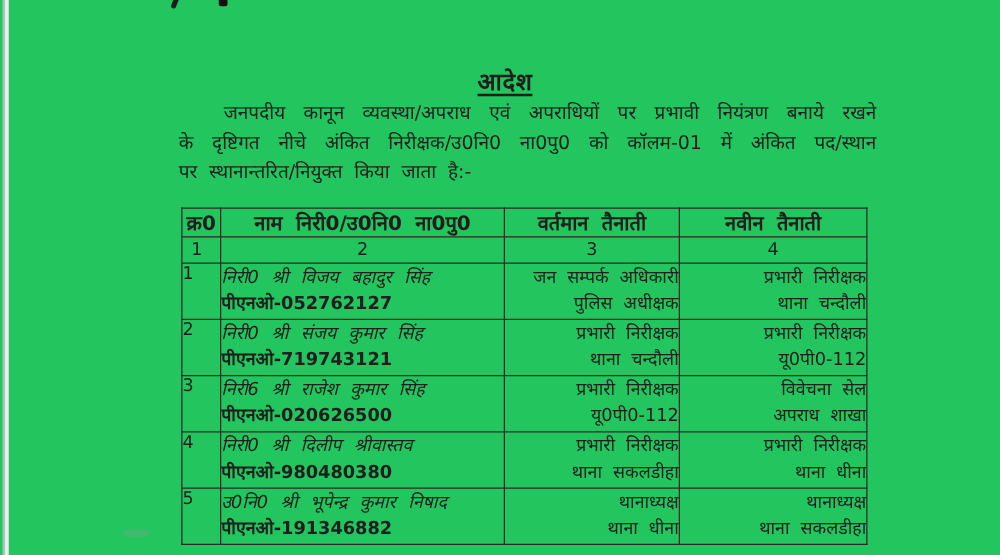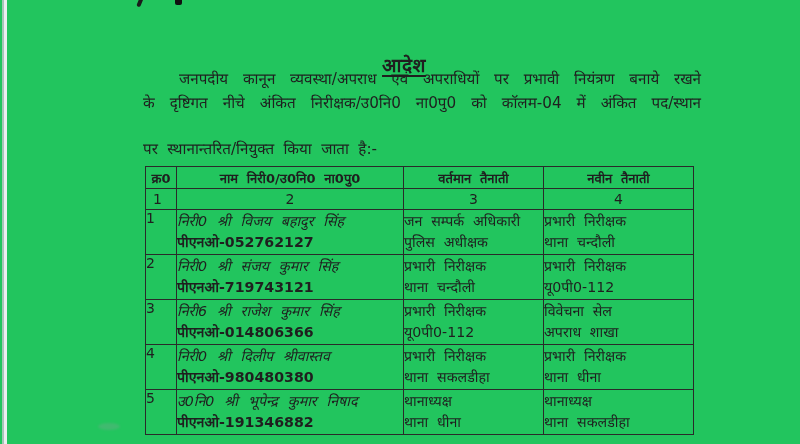--- a/index.html
+++ b/index.html
@@ -64,52 +64,52 @@
     font-size: 19px;
     font-weight: bold;
     text-decoration: underline;
     text-decoration-thickness: 1.5px;
     text-underline-offset: 3px;
     letter-spacing: 0.5px;
   }
 
   .intro {
     position: absolute;
-    left: 143px; top: 68px;
+    left: 143px; top: 79px;
     width: 558px;
     font-size: 15.2px;
     line-height: 23.6px;
     word-spacing: 0.18em;
   }
   .pline { white-space: nowrap; }
   .pline.j {
     white-space: normal;
     text-align: justify;
     text-align-last: justify;
   }
   .pline1 { padding-left: 36px; }
-  .pline3 { text-align: left; word-spacing: 0.3em; margin-top: 23px; }
+  .pline3 { text-align: left; word-spacing: 0.3em; }
 
   table.order {
     position: absolute;
     left: 145px; top: 166px;
     width: 548px;
     border-collapse: collapse;
     table-layout: fixed;
     font-size: 14.2px;
   }
   table.order td, table.order th {
     border: 1.6px solid #2a2a2a;
     padding: 0;
     overflow: hidden;
   }
   tr.hrow th {
     height: 21px;
     font-weight: bold;
-    font-size: 13px;
+    font-size: 16px;
     word-spacing: 0.32em;
     text-align: center;
     vertical-align: middle;
   }
   tr.nrow td {
     height: 20px;
     text-align: center;
     vertical-align: middle;
     font-size: 14px;
   }
@@ -123,41 +123,41 @@
   }
   td.c-name {
     vertical-align: middle;
     text-align: left;
     padding-left: 7px;
   }
   td.c-name .l1 { word-spacing: 0.38em; white-space: nowrap; line-height: 21px; font-style: italic; }
   td.c-name .l2 { word-spacing: 0.05em; white-space: nowrap; line-height: 21px; font-weight: bold; }
   td.c-cur, td.c-new {
     vertical-align: middle;
-    text-align: left;
+    text-align: right;
   }
   td.c-cur div, td.c-new div { word-spacing: 0.3em; white-space: nowrap; line-height: 21px; }
 </style>
 </head>
 <body>
 
 <div class="page">
   <div class="scan-edge-soft"></div>
   <div class="scan-edge"></div>
   <div class="ink1"></div>
   <div class="ink2"></div>
   <div class="smudge"></div>
 
   <div class="title-wrap">
     <h1 class="title">आदेश</h1>
   </div>
 
   <div class="intro">
     <div class="pline pline1 j">जनपदीय कानून व्यवस्था/अपराध एवं अपराधियों पर प्रभावी नियंत्रण बनाये रखने</div>
-    <div class="pline pline2 j">के दृष्टिगत नीचे अंकित निरीक्षक/उ0नि0 ना0पु0 को कॉलम-04 में अंकित पद/स्थान</div>
+    <div class="pline pline2 j">के दृष्टिगत नीचे अंकित निरीक्षक/उ0नि0 ना0पु0 को कॉलम-01 में अंकित पद/स्थान</div>
     <div class="pline pline3">पर स्थानान्तरित/नियुक्त किया जाता है:-</div>
   </div>
 
   <table class="order">
     <colgroup>
       <col style="width:31px">
       <col style="width:227px">
       <col style="width:140px">
       <col style="width:150px">
     </colgroup>
@@ -204,21 +204,21 @@
         <td class="c-new">
           <div>प्रभारी निरीक्षक</div>
           <div>यू0पी0-112</div>
         </td>
       </tr>
 
       <tr class="drow">
         <td class="c-sno">3</td>
         <td class="c-name">
           <div class="l1">निरी6 श्री राजेश कुमार सिंह</div>
-          <div class="l2">पीएनओ-014806366</div>
+          <div class="l2">पीएनओ-020626500</div>
         </td>
         <td class="c-cur">
           <div>प्रभारी निरीक्षक</div>
           <div>यू0पी0-112</div>
         </td>
         <td class="c-new">
           <div>विवेचना सेल</div>
           <div>अपराध शाखा</div>
         </td>
       </tr>

